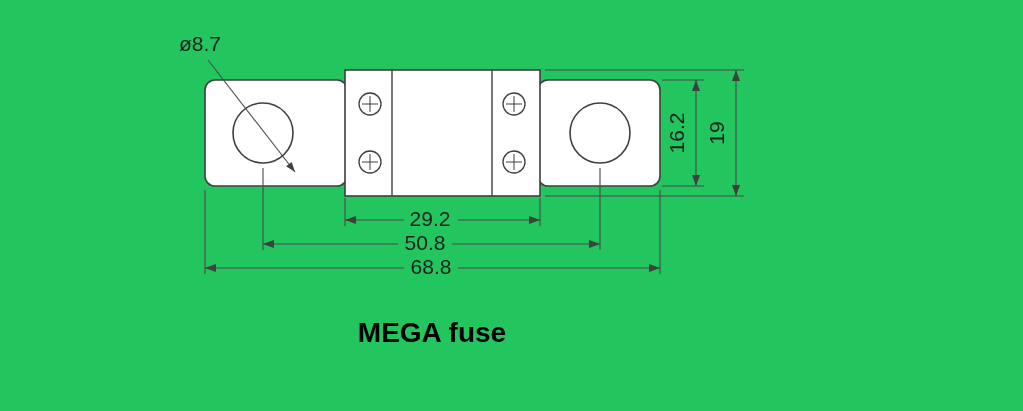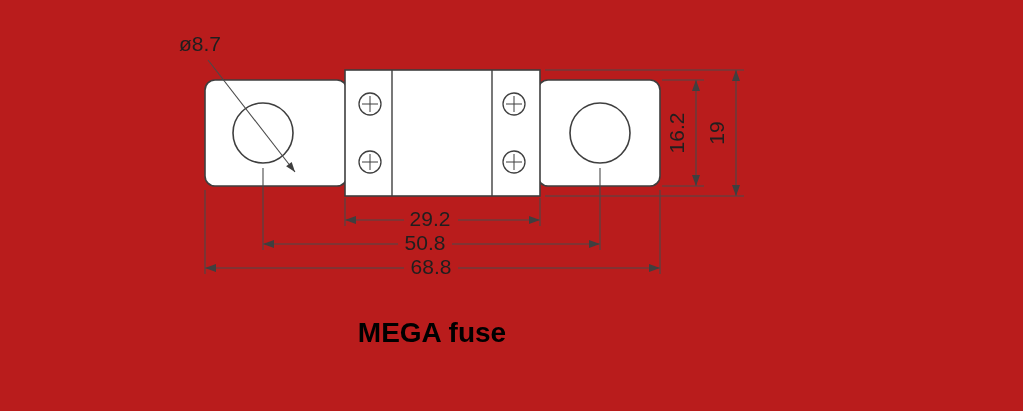--- a/index.html
+++ b/index.html
@@ -4,21 +4,21 @@
 <style>
   html, body {
     margin: 0;
     padding: 0;
     background: #ffffff;
   }
   .stage {
     width: 1023px;
     height: 411px;
     position: relative;
-    background: #b91c1c;
+    background: #22c55e;
     font-family: "Liberation Sans", sans-serif;
     overflow: hidden;
   }
   svg { display: block; }
   .part {
     fill: #ffffff;
     stroke: #3f3f3f;
     stroke-width: 1.6;
   }
   .partline {

